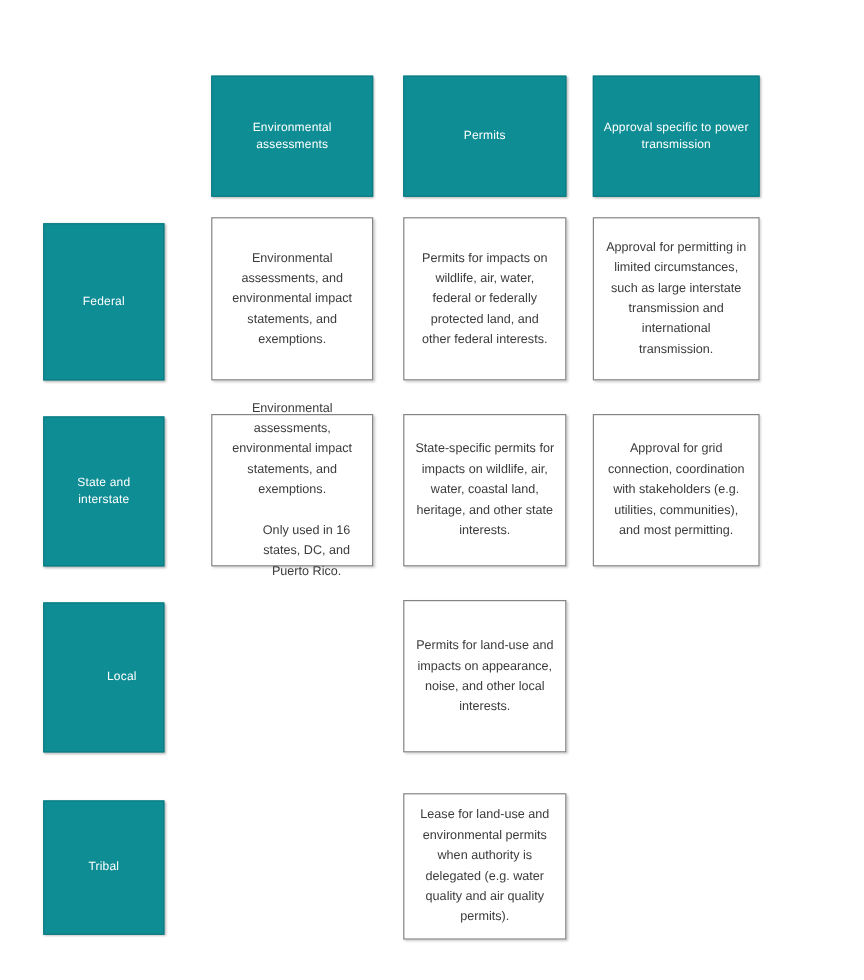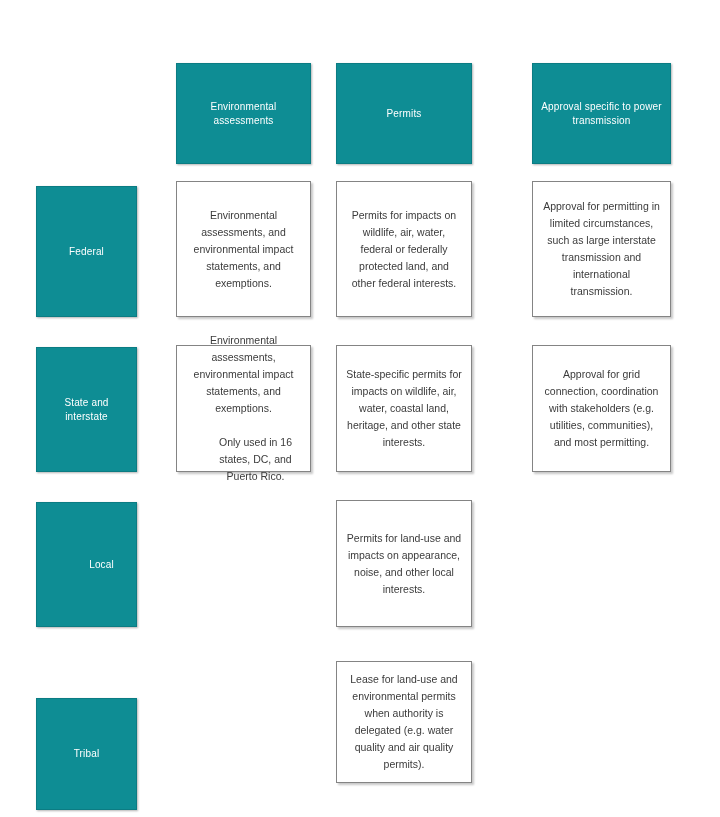--- a/index.html
+++ b/index.html
@@ -65,37 +65,37 @@
     display: block;
   }
   .white .cell-text .para + .para {
     margin-top: 17px;
     margin-left: 24px;
   }
 
   
   .col-1 { left: 176px; width: 135px; }
   .col-2 { left: 336px; width: 136px; }
-  .col-3 { left: 532px; width: 139px; }
+  .col-3 { left: 494px; width: 139px; }
 
   
   .rowlabel { left: 36px; width: 101px; }
 
   
   .row-head  { top: 63px;  height: 101px; }
   .row-1     { top: 181px; height: 136px; }
   .row-2     { top: 345px; height: 127px; justify-content: center; }
   .row-3     { top: 500px; height: 127px; }
   .row-4     { top: 661px; height: 122px; }
 
   
   .rowlabel.row-1 { top: 186px; height: 131px; }
   .rowlabel.row-2 { top: 347px; height: 125px; }
   .rowlabel.row-3 { top: 502px; height: 125px; padding-left: 30px; }
-  .rowlabel.row-4 { top: 698px; height: 112px; }
+  .rowlabel.row-4 { top: 667px; height: 112px; }
 </style>
 </head>
 <body>
 
 <div id="matrix">
 
   <div class="cell teal col-1 row-head">
     <span class="cell-text">Environmental assessments</span>
   </div>
   <div class="cell teal col-2 row-head">

